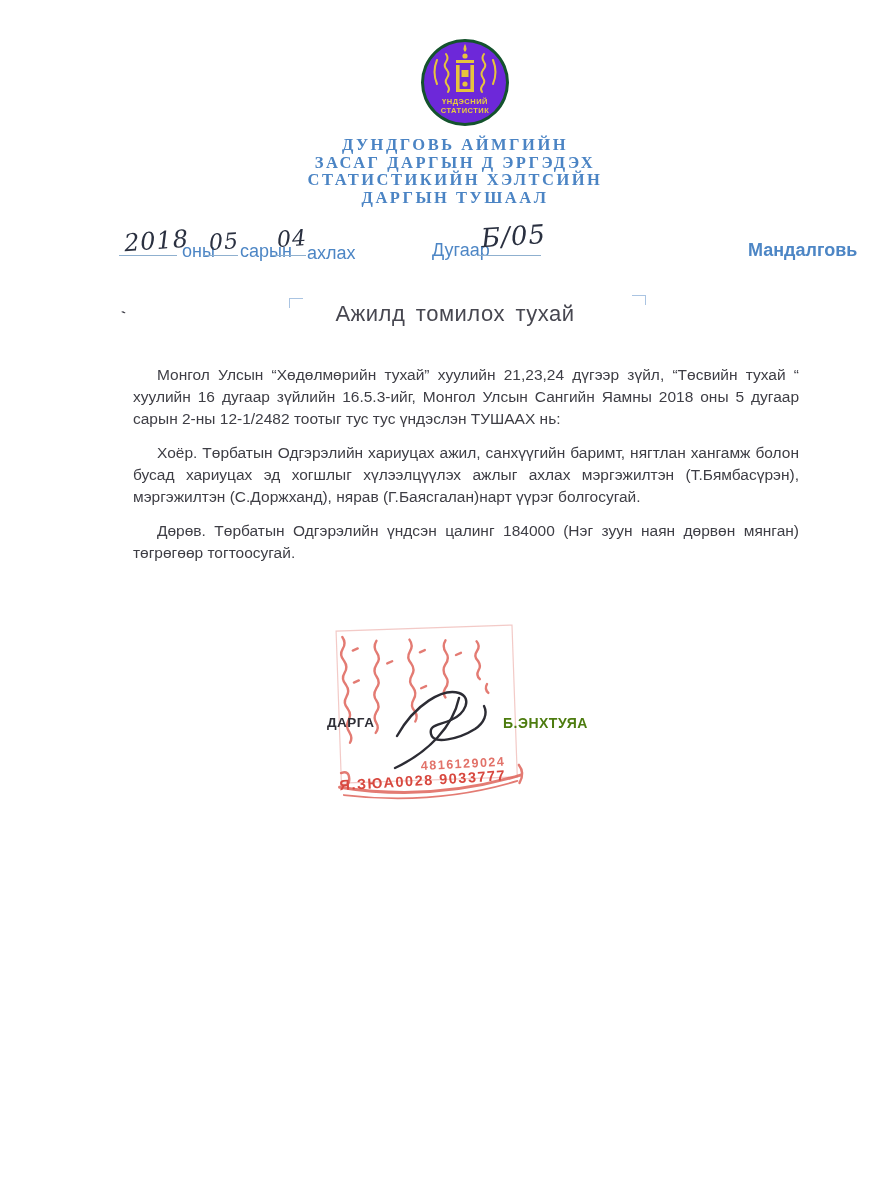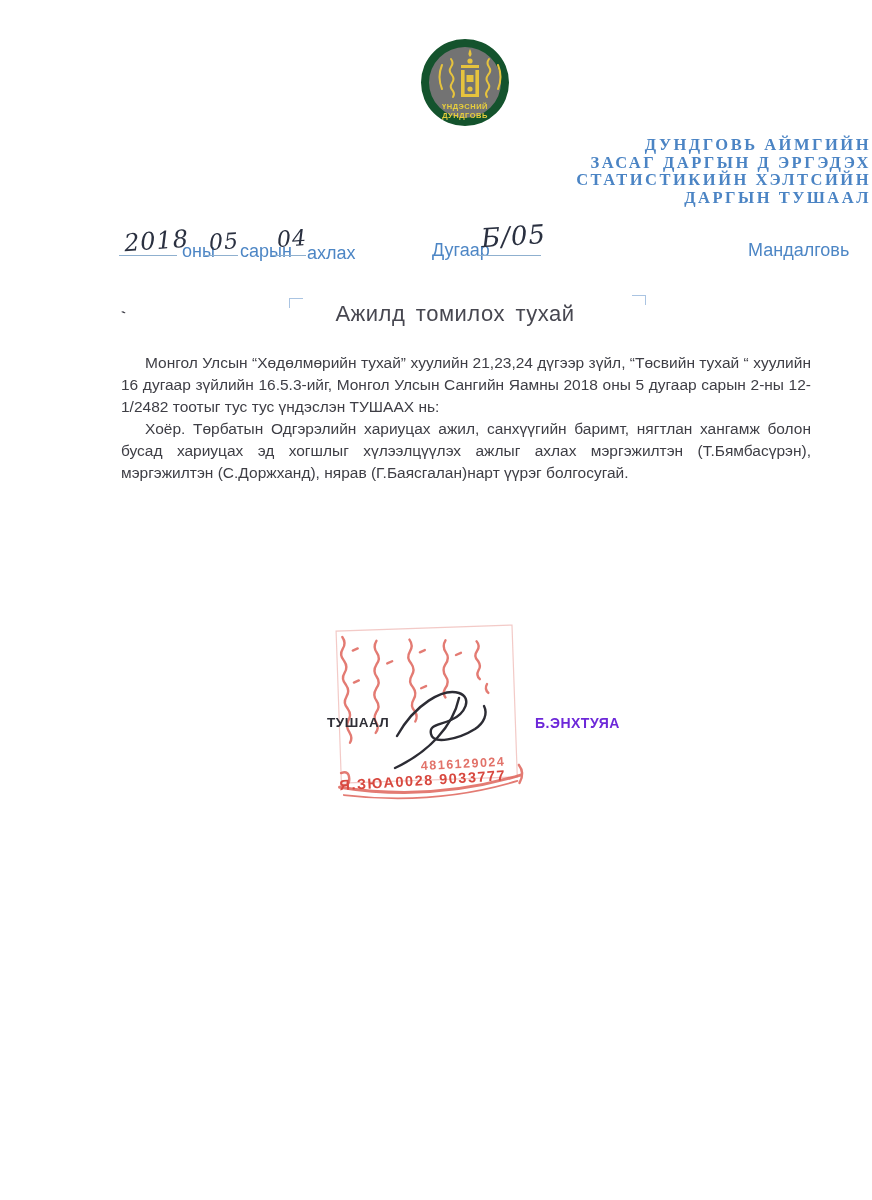--- a/index.html
+++ b/index.html
@@ -3,32 +3,32 @@
 <meta charset="utf-8">
 <style>
   html,body{margin:0;padding:0;background:#ffffff;}
   .page{
     position:relative;width:872px;height:1200px;background:#ffffff;
     font-family:"Liberation Sans",sans-serif;overflow:hidden;
   }
   
   .logo{
     position:absolute;left:421px;top:39px;width:88px;height:87px;
-    background:#737373;border:8px solid #14532d;border-radius:50%;
+    background:#6d28d9;border:3px solid #14532d;border-radius:50%;
     box-sizing:border-box;
   }
   .logo svg{position:absolute;left:0;top:0;}
   .logo-text{
     position:absolute;left:0;right:0;top:55px;text-align:center;
     color:#e9cf3b;font-weight:bold;font-size:7.5px;line-height:9px;
     letter-spacing:.5px;font-family:"Liberation Sans",sans-serif;
   }
   
   .title{
-    position:absolute;left:39px;top:136px;width:832px;text-align:right;
+    position:absolute;left:39px;top:136px;width:832px;text-align:center;
     color:#4b84c4;font-family:"Liberation Serif",serif;font-weight:bold;
     font-size:16.5px;line-height:17.5px;letter-spacing:2.5px;
   }
   
   .date-row{position:absolute;left:0;top:0;width:872px;height:0;}
   .hand{
     position:absolute;font-family:"DejaVu Serif",serif;font-style:italic;
     color:#2a3040;transform:rotate(-4deg);letter-spacing:1px;
   }
   .blue-lbl{position:absolute;color:#4d86c5;font-size:18px;}
@@ -40,33 +40,33 @@
   }
   .corner{position:absolute;width:13px;height:9px;}
   .corner.l{left:289px;top:298px;border-left:1.5px solid #aac4e2;border-top:1.5px solid #aac4e2;}
   .corner.r{left:632px;top:295px;border-right:1.5px solid #aac4e2;border-top:1.5px solid #aac4e2;}
   .tick{position:absolute;left:122px;top:308px;color:#30303a;font-size:15px;font-weight:bold;transform:rotate(-14deg);}
   
   .body-text{
     position:absolute;left:121px;top:352px;width:690px;
     color:#3e3e45;font-size:15.5px;line-height:22px;text-align:justify;
   }
-  .body-text p{margin:0;text-indent:24px;}
+  .body-text p{margin:12px;text-indent:24px;}
   
   .stamp{position:absolute;left:331px;top:622px;width:196px;height:182px;transform:rotate(-2deg);}
   .stamp-num1{
     position:absolute;left:88px;top:136px;color:#dd5a50;font-size:12.5px;
     letter-spacing:1.5px;font-weight:bold;opacity:.85;transform:rotate(-1deg);
   }
   .stamp-num2{
     position:absolute;left:6px;top:150px;color:#d8483f;font-size:14.5px;
     letter-spacing:1.5px;font-weight:bold;transform:rotate(-1.5deg);
   }
   .sig-role{position:absolute;left:327px;top:715px;color:#2e2e36;font-size:13.5px;font-weight:bold;letter-spacing:.5px;}
-  .sig-name{position:absolute;left:503px;top:715px;color:#6d28d9;font-size:14px;font-weight:bold;letter-spacing:.5px;margin-left:32px;}
+  .sig-name{position:absolute;left:503px;top:715px;color:#4d7c0f;font-size:14px;font-weight:bold;letter-spacing:.5px;}
   .sig-svg{position:absolute;left:385px;top:684px;}
 </style>
 </head>
 <body>
 
 <div class="page">
 
   <div class="logo">
     <svg width="82" height="58" viewBox="0 0 82 58">
       <g fill="none" stroke="#e6c33d" stroke-width="2" stroke-linecap="round">
@@ -88,21 +88,21 @@
         <rect x="46.4" y="23" width="3.6" height="27"></rect>
 
         <rect x="37.5" y="28" width="7" height="7"></rect>
         <circle cx="41" cy="42" r="2.6"></circle>
 
         <rect x="32" y="47" width="18" height="3"></rect>
       </g>
     </svg>
     <div class="logo-text">
       <div>ҮНДЭСНИЙ</div>
-      <div>ДУНДГОВЬ</div>
+      <div>СТАТИСТИК</div>
     </div>
   </div>
 
   <div class="title">
     <div>ДУНДГОВЬ  АЙМГИЙН</div>
     <div>ЗАСАГ  ДАРГЫН  Д ЭРГЭДЭХ</div>
     <div>СТАТИСТИКИЙН  ХЭЛТСИЙН</div>
     <div>ДАРГЫН  ТУШААЛ</div>
   </div>
 
@@ -116,31 +116,32 @@
     <span class="blue-lbl" style="left:240px;top:241px;">сарын</span>
 
     <span class="hand" style="left:277px;top:226px;font-size:22px;">04</span>
     <span class="u-line" style="left:272px;top:255px;width:34px;"></span>
     <span class="blue-lbl" style="left:307px;top:243px;">ахлах</span>
 
     <span class="blue-lbl" style="left:432px;top:240px;">Дугаар</span>
     <span class="hand" style="left:481px;top:221px;font-size:26px;">Б/05</span>
     <span class="u-line" style="left:477px;top:255px;width:64px;"></span>
 
-    <span class="blue-lbl" style="left:748px;top:240px;width:72px;text-align:right;">Мандалговь</span>
+    <span class="blue-lbl" style="left:748px;top:240px;width:72px;text-align:right;font-weight:bold;">Мандалговь</span>
   </div>
 
   <span class="corner l"></span>
   <div class="subject">Ажилд  томилох  тухай</div>
   <span class="corner r"></span>
   <span class="tick">`</span>
 
   <div class="body-text">
     <p>Монгол Улсын “Хөдөлмөрийн тухай” хуулийн 21,23,24 дүгээр зүйл, “Төсвийн тухай “ хуулийн 16 дугаар зүйлийн 16.5.3-ийг, Монгол Улсын Сангийн Яамны 2018 оны 5 дугаар сарын 2-ны 12-1/2482 тоотыг  тус тус үндэслэн ТУШААХ нь:</p>
     <p>Хоёр. Төрбатын Одгэрэлийн хариуцах ажил, санхүүгийн баримт, нягтлан хангамж болон бусад хариуцах эд хогшлыг хүлээлцүүлэх ажлыг ахлах мэргэжилтэн (Т.Бямбасүрэн), мэргэжилтэн (С.Доржханд), нярав (Г.Баясгалан)нарт үүрэг болгосугай.</p>
+    <p>Дөрөв. Төрбатын Одгэрэлийн үндсэн цалинг 184000 (Нэг зуун наян дөрвөн мянган) төгрөгөөр тогтоосугай.</p>
   </div>
 
   <div class="stamp">
     <svg width="196" height="182" viewBox="0 0 196 182">
 
       <rect x="8" y="6" width="176" height="152" fill="none" stroke="#e8968f" stroke-width="1.2" opacity="0.5"></rect>
       <g fill="none" stroke="#dd5a50" stroke-width="2.4" stroke-linecap="round" opacity="0.8">
 
         <path d="M14,12 q4,6 0,12 q-4,6 1,12 q4,6 0,12 q-4,6 1,12 q4,6 0,12 q-4,6 1,12 q4,6 0,12 q-3,6 1,12 q3,5 0,10"></path>
         <path d="M48,17 q-4,6 0,12 q4,6 -1,12 q-4,6 0,12 q4,6 -1,12 q-4,6 0,12 q4,6 -1,12 q-3,5 0,10 q3,5 -1,10"></path>
@@ -161,21 +162,21 @@
         <path d="M186,146 q6,8 0,18"></path>
 
         <path d="M6,162 q92,18 182,-6" stroke-width="3"></path>
         <path d="M10,170 q90,14 174,-8" stroke-width="1.8"></path>
       </g>
     </svg>
     <span class="stamp-num1">4816129024</span>
     <span class="stamp-num2">Я.ЗЮА0028 9033777</span>
   </div>
 
-  <span class="sig-role">ТУШААЛ</span>
+  <span class="sig-role">ДАРГА</span>
   <svg class="sig-svg" width="115" height="90" viewBox="0 0 115 90">
     <g fill="none" stroke="#2c2c34" stroke-width="2.4" stroke-linecap="round">
       <path d="M12,52 C30,20 58,4 74,9 C88,14 80,30 66,36 C52,42 44,41 46,50 C48,61 74,55 90,45 C99,39 103,30 99,22"></path>
       <path d="M74,14 C68,42 44,68 10,84"></path>
     </g>
   </svg>
   <span class="sig-name">Б.ЭНХТУЯА</span>
 
 </div>
 

